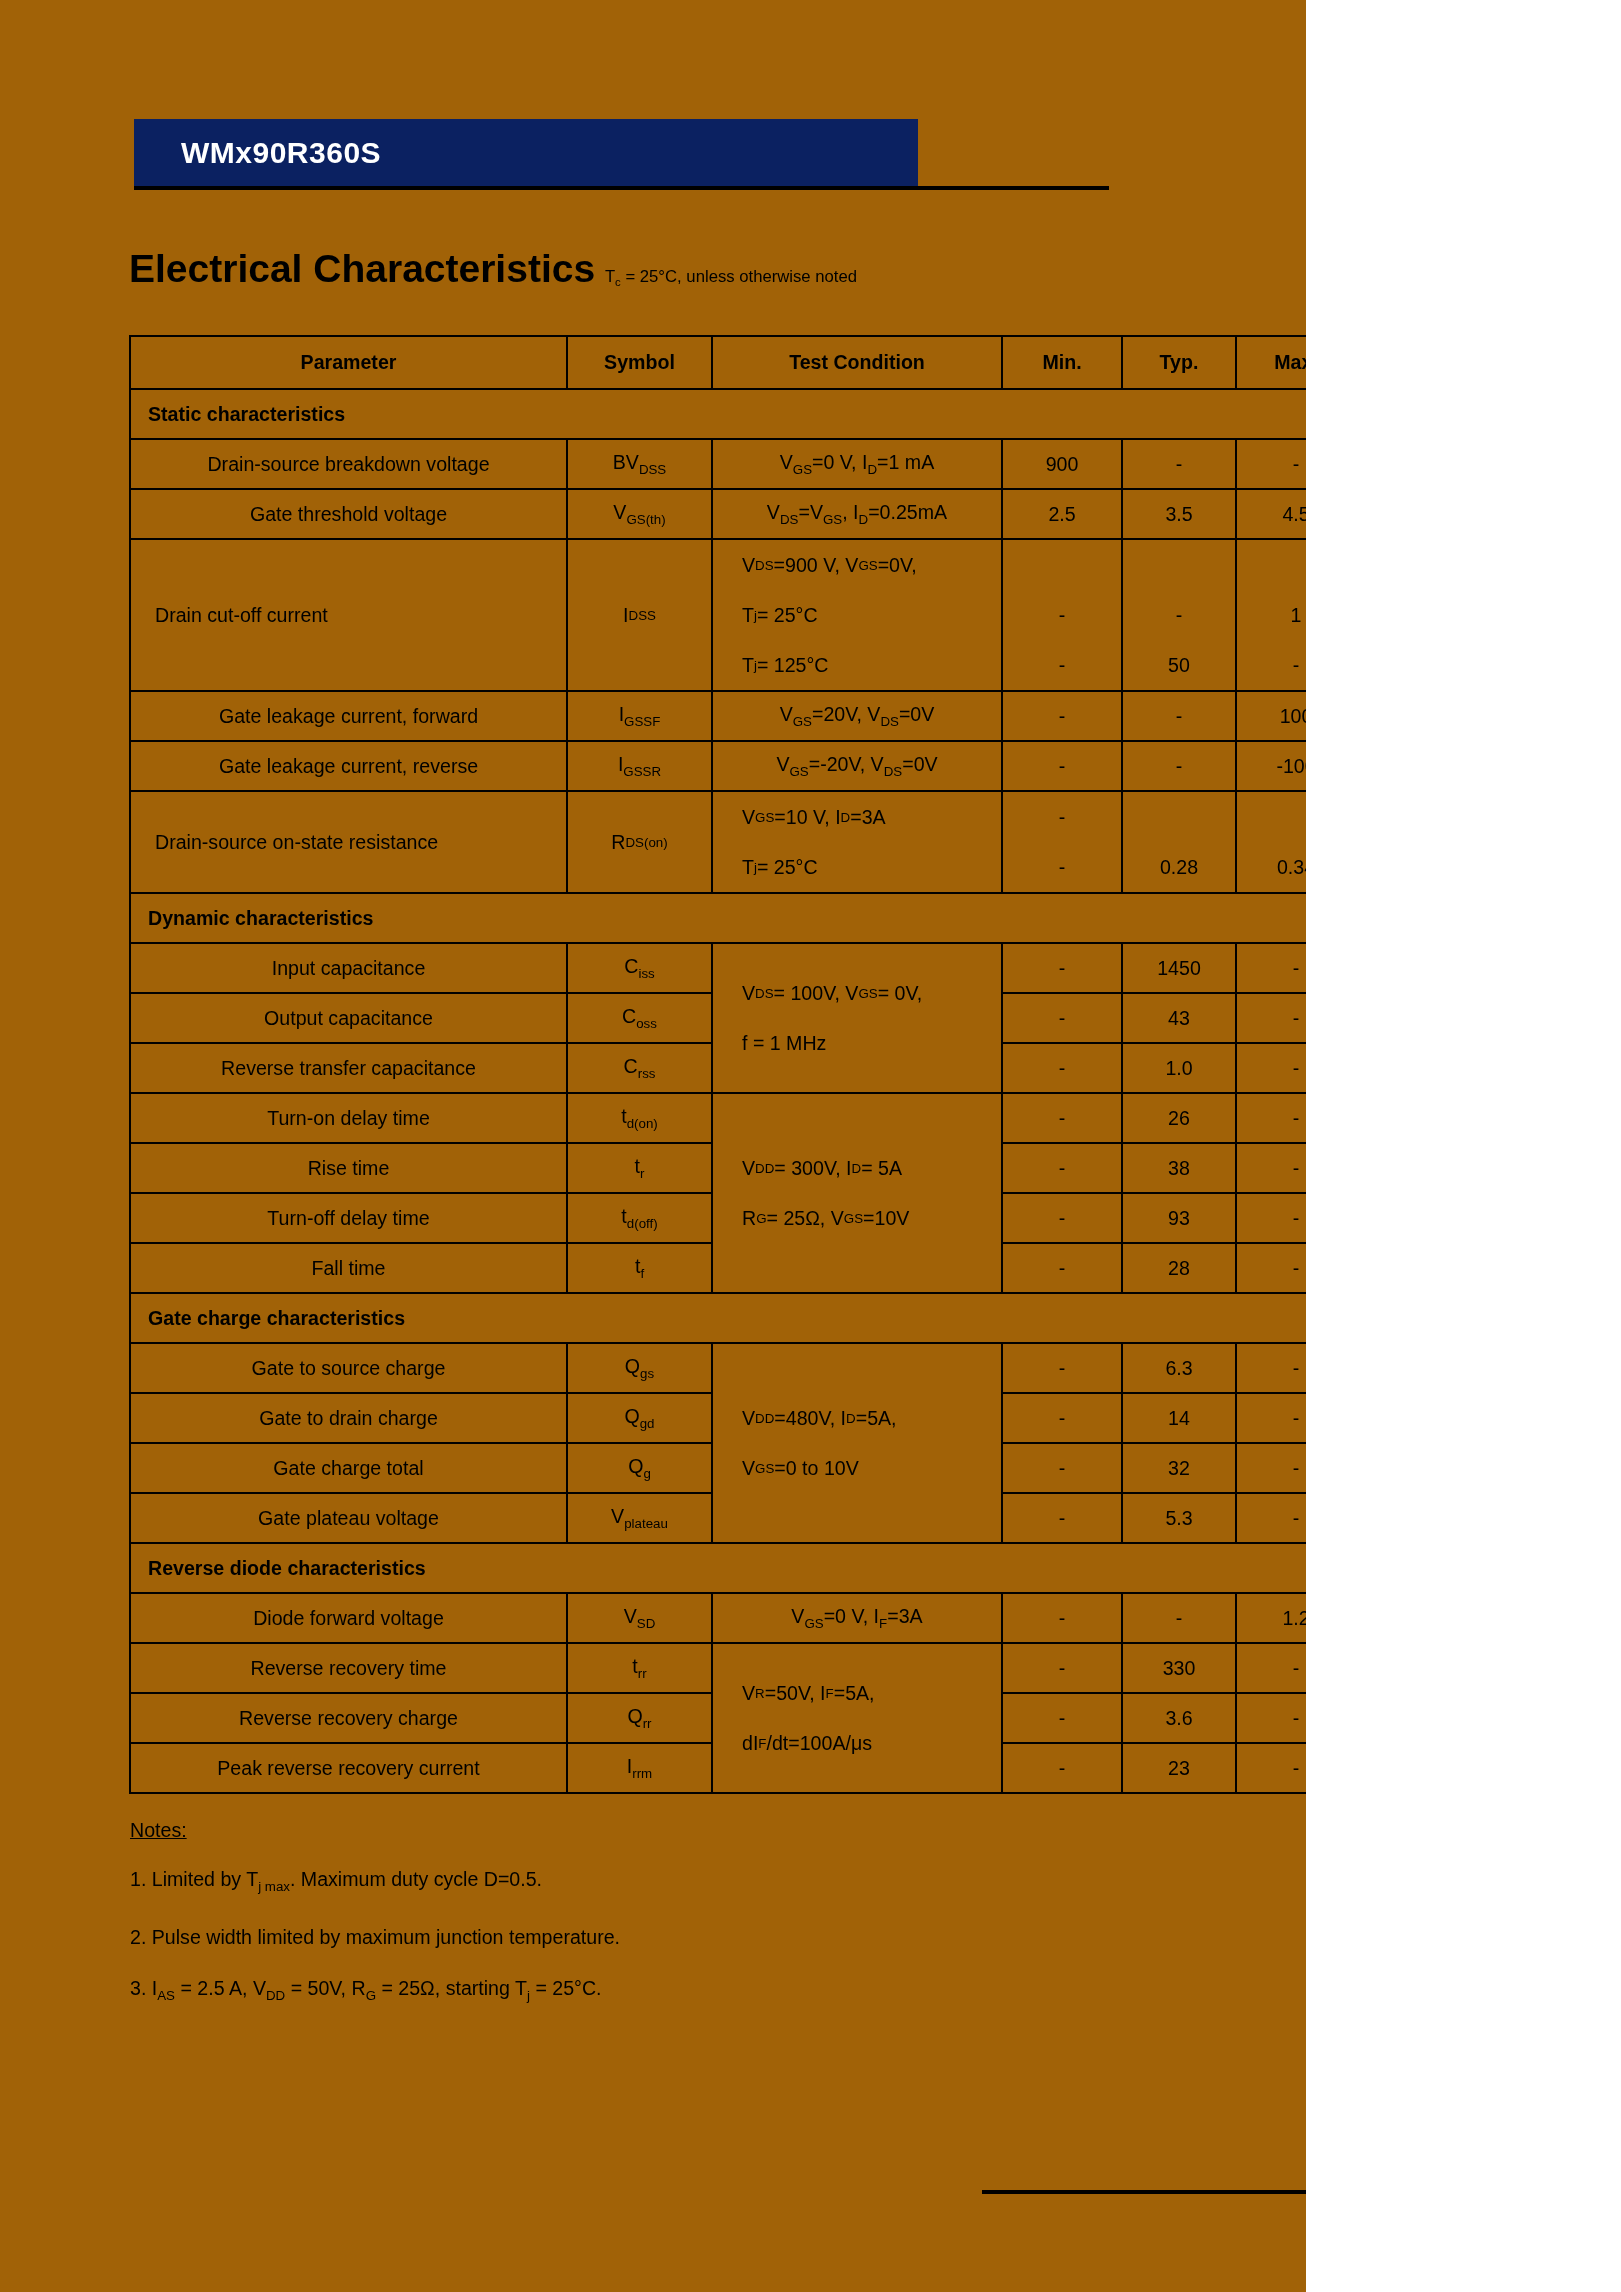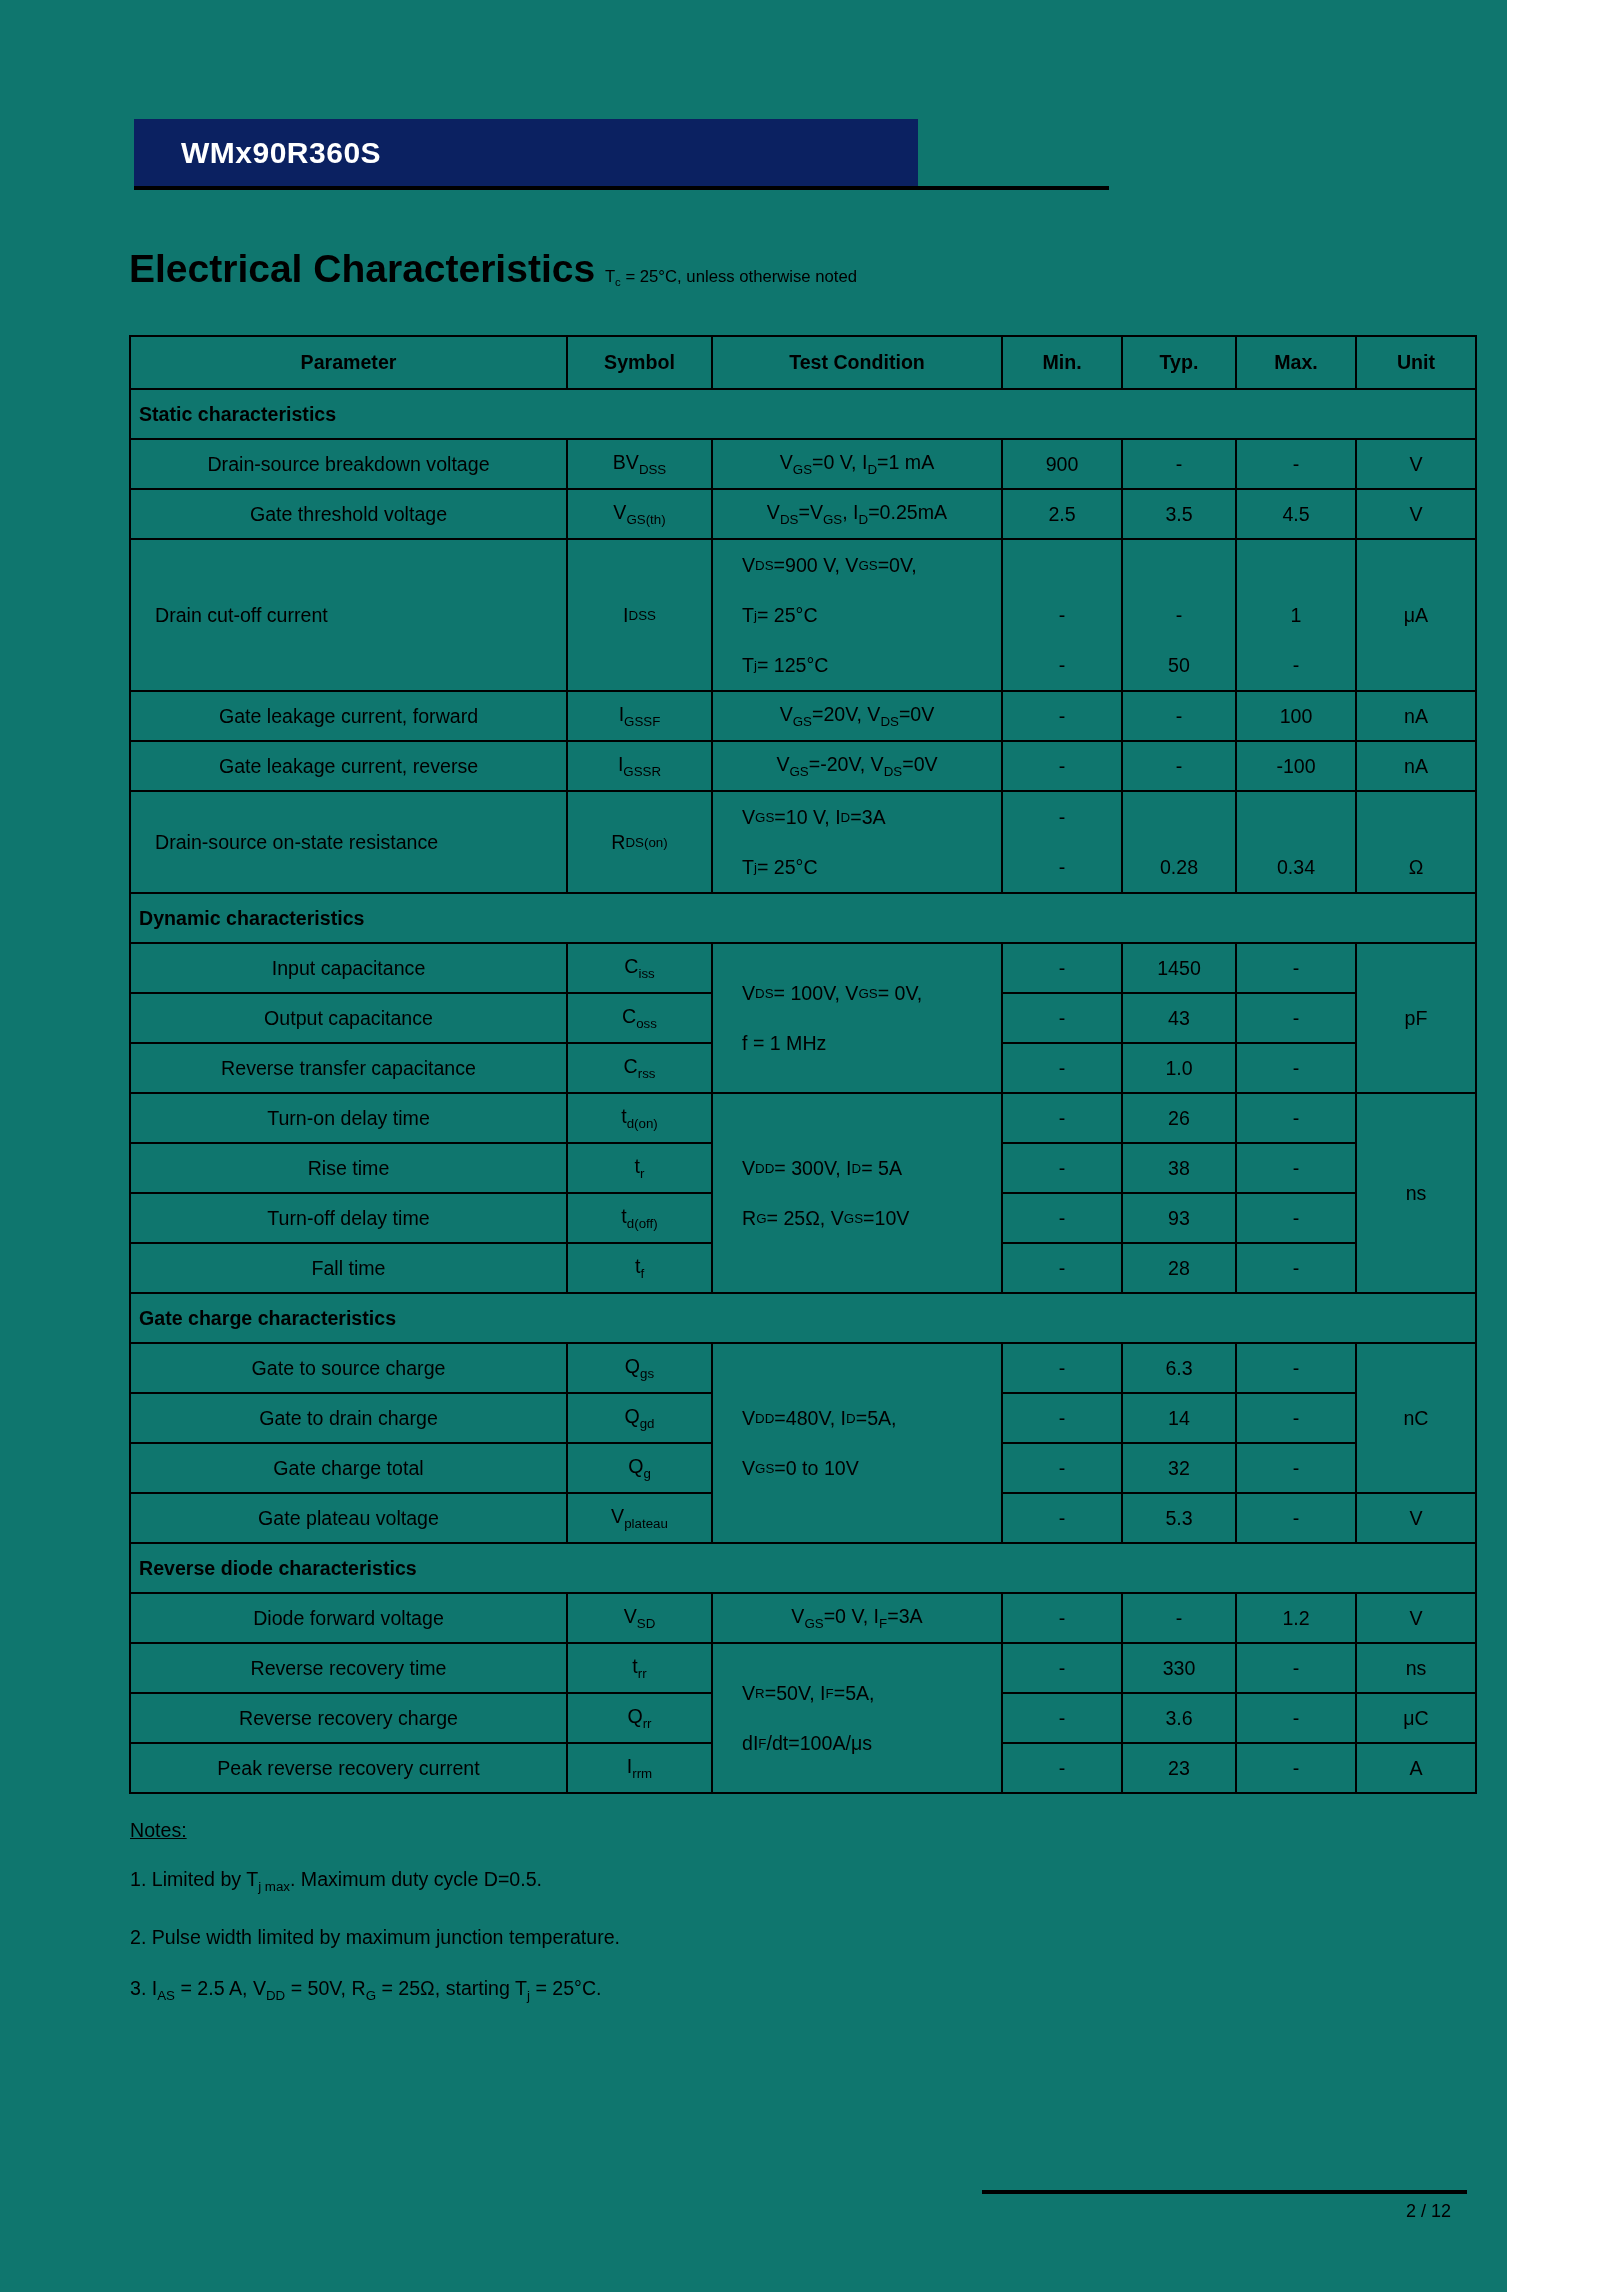--- a/index.html
+++ b/index.html
@@ -1,22 +1,22 @@
 <!DOCTYPE html>
 <html style="--brand: #0b2161;"><head>
 <meta charset="utf-8">
 <style>
   :root { --brand: #0b2161; }
   * { box-sizing: border-box; }
   body { margin: 0; background: #ffffff; }
   .page {
     position: relative;
-    width: 1507px;
+    width: 1306px;
     height: 2293px;
-    background: #0f766e;
+    background: #a16207;
     color: #000;
     font-family: "Liberation Sans", sans-serif;
     overflow: hidden;
   }
   .banner {
     position: absolute;
     left: 134px; top: 119px;
     width: 784px; height: 68px;
     background: var(--brand);
     color: #ffffff;
@@ -55,21 +55,21 @@
     border: 2px solid #000;
     text-align: center;
     vertical-align: middle;
     padding: 0;
     height: 50px;
   }
   tr.head td { font-weight: bold; height: 53px; }
   tr.sec td {
     font-weight: bold;
     text-align: left;
-    padding-left: 8px;
+    padding-left: 17px;
     border-top: 2.9px solid #000;
     border-bottom: 2.9px solid #000;
     height: 50px;
   }
   td.param { text-align: left; padding-left: 11.8px; }
   td.cond  { text-align: left; padding-left: 13.7px; }
   td.vtop  { vertical-align: top; }
   .line { height: 50px; display: flex; align-items: center; justify-content: center; }
   .line.ls { justify-content: flex-start; padding-left: 29px; }
   .line.lp { justify-content: flex-start; padding-left: 24px; }

